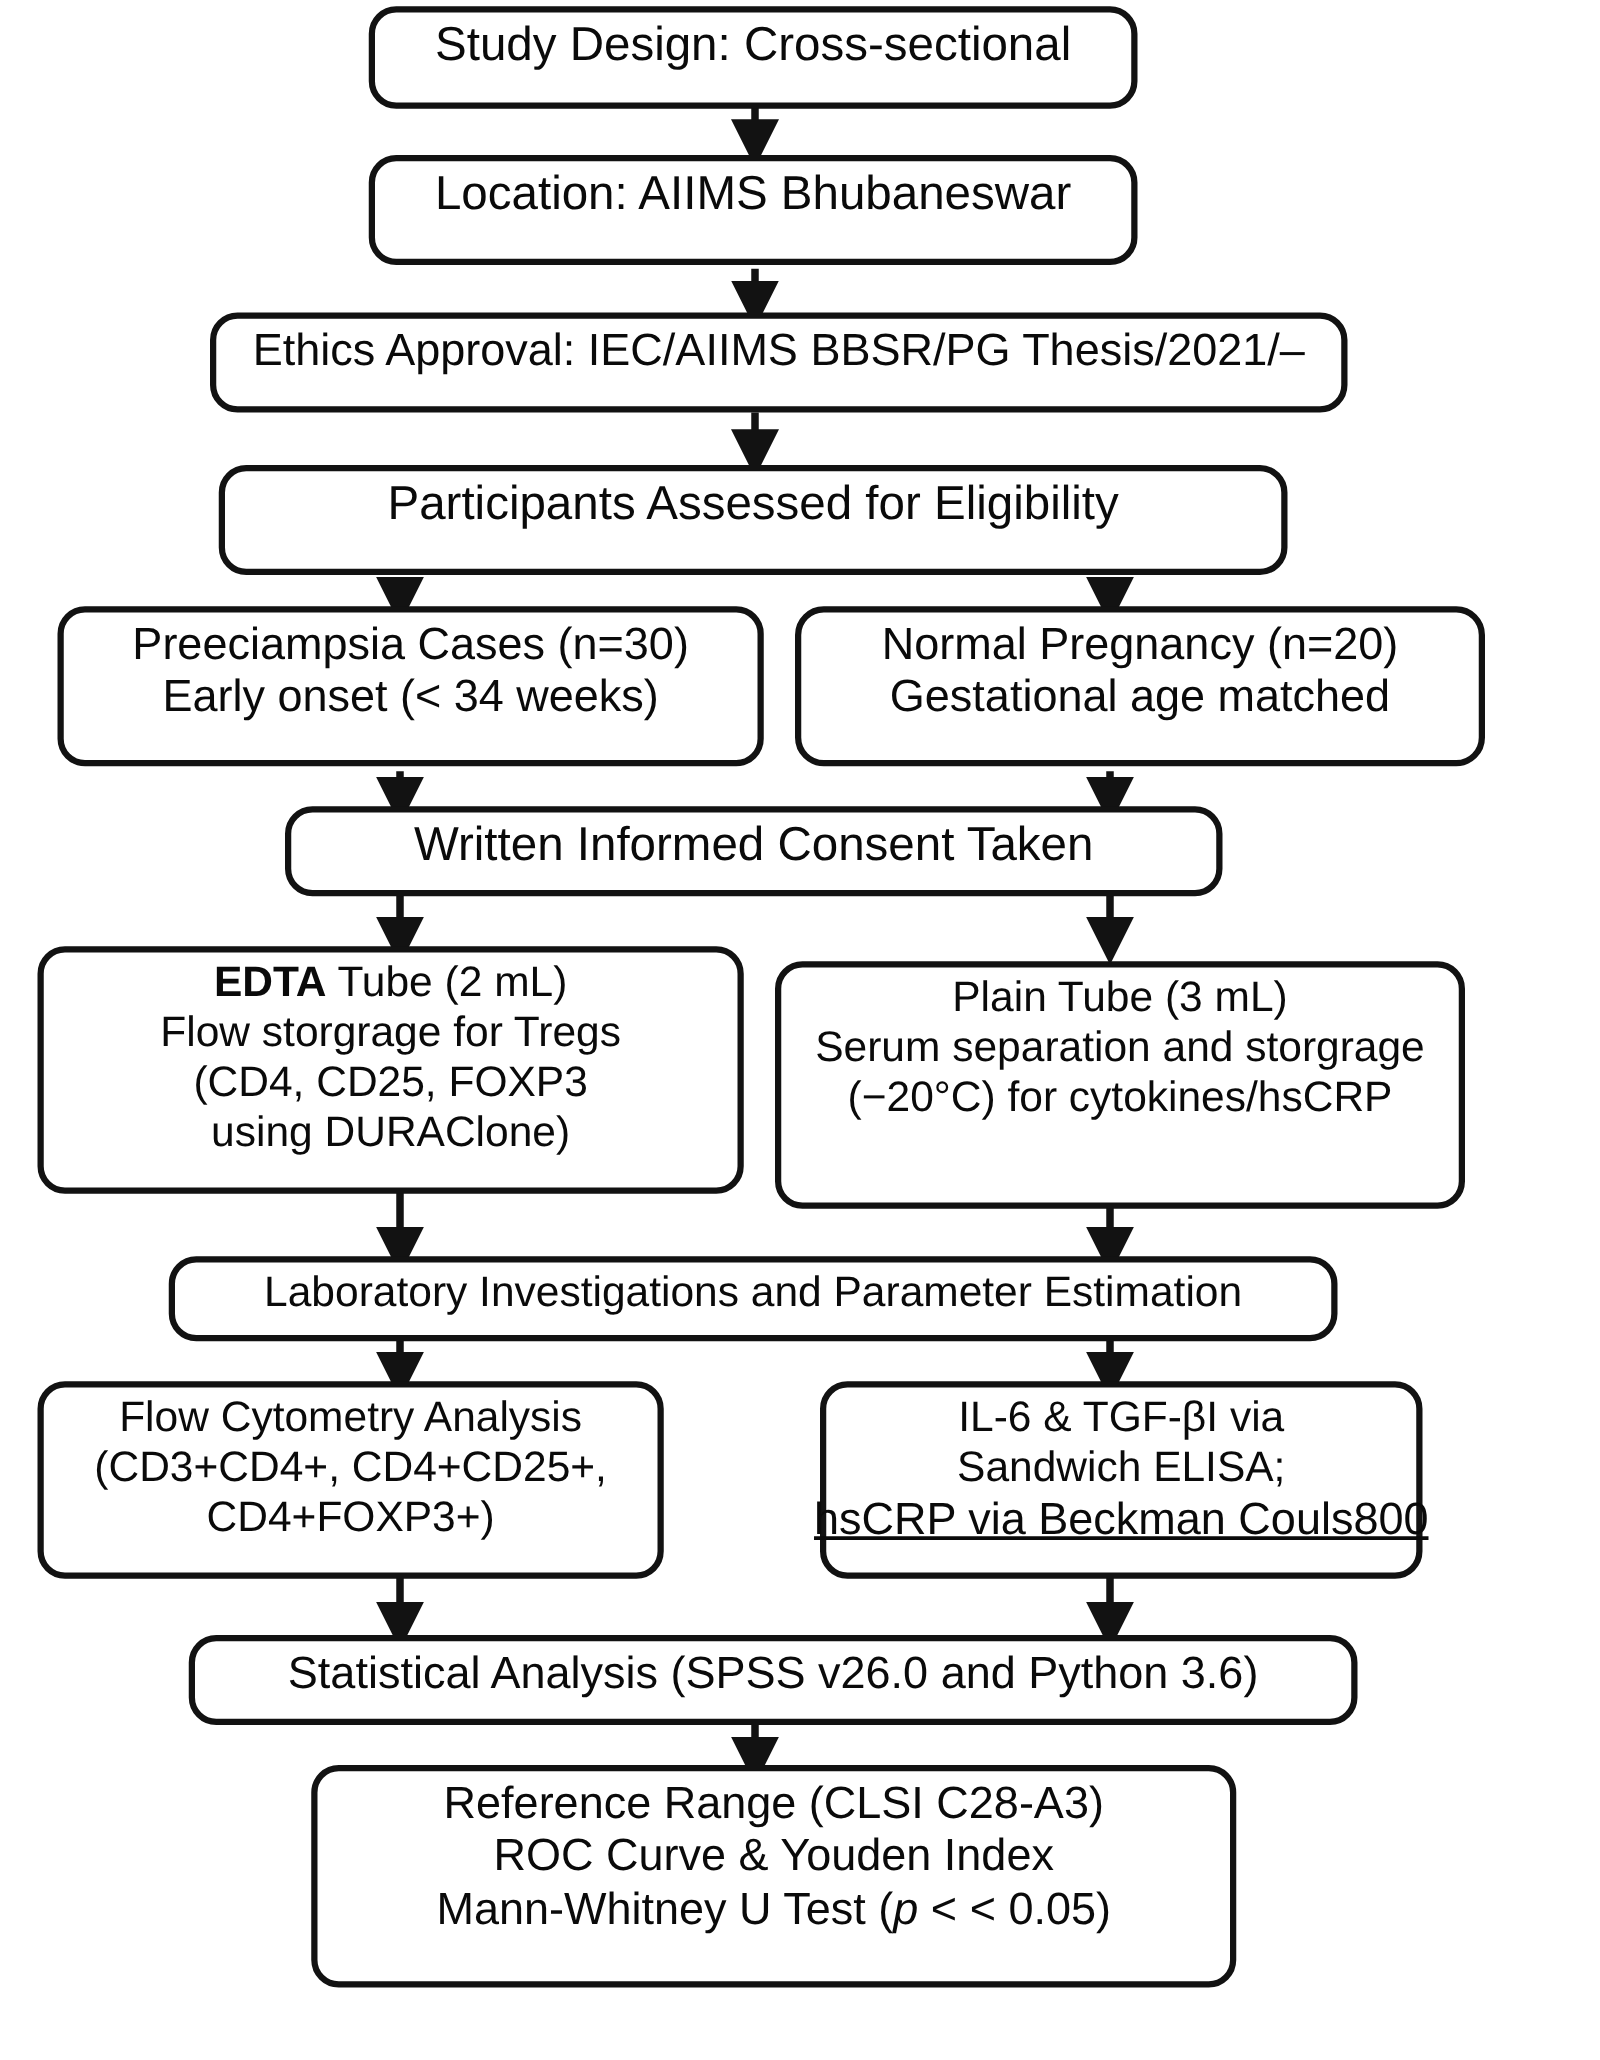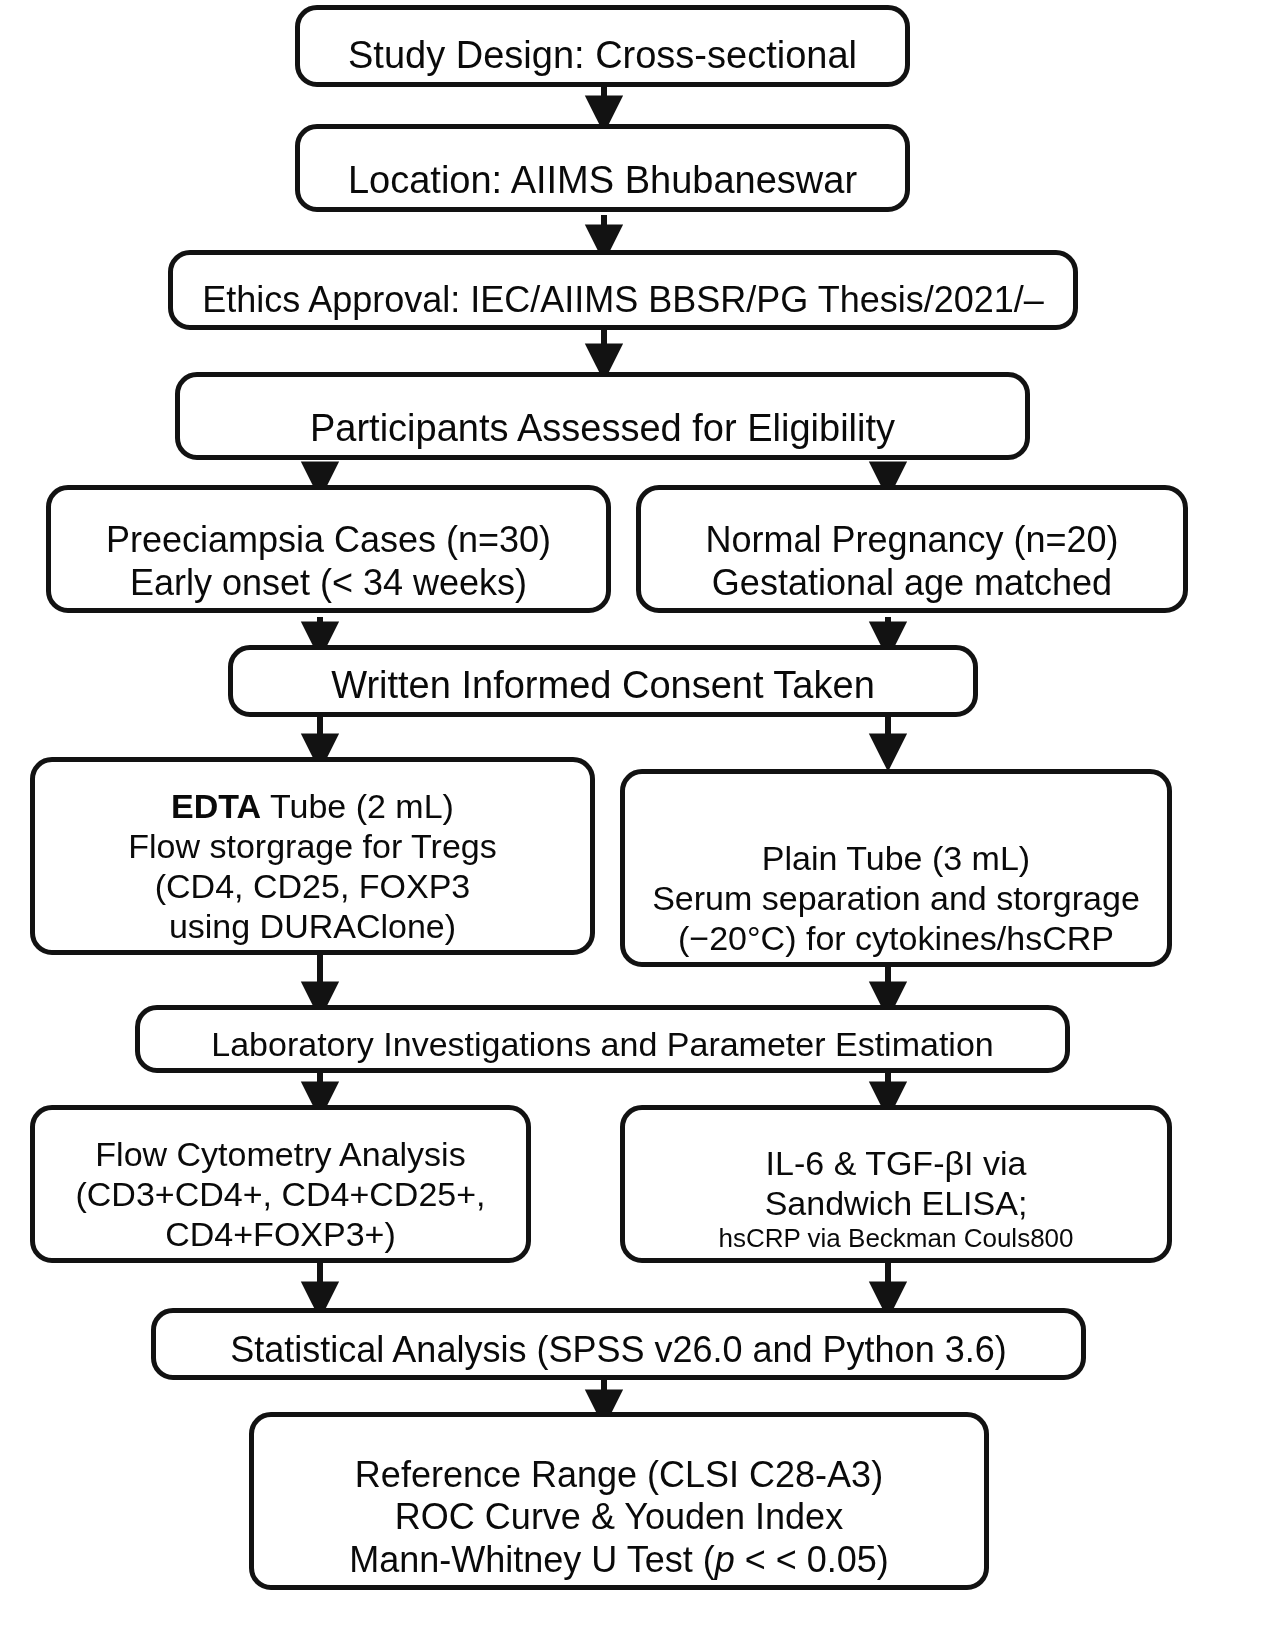--- a/index.html
+++ b/index.html
@@ -25,36 +25,36 @@
     left: 0;
     width: 1280px;
     height: 1648px;
   }
   .fc-node {
     position: absolute;
     box-sizing: border-box;
     display: flex;
     flex-direction: column;
     align-items: center;
-    justify-content: flex-end;
+    justify-content: flex-start;
     border: 5px solid #121212;
     border-radius: 22px;
     background: #ffffff;
     text-align: center;
     line-height: 1.18;
     padding: 4px 10px;
   }
   .fc-line {
     display: block;
     white-space: nowrap;
   }
   .f-38 { font-size: 38px; }
   .f-36 { font-size: 36px; margin-left: 16px; }
   .f-34 { font-size: 34px; }
-  .f-30 { font-size: 26px; }
+  .f-30 { font-size: 36px; text-decoration: underline; }
   .italic { font-style: italic; }
   .strong { font-weight: 700; }
 </style>
 </head>
 <body>
 
 <div id="flowchart-root">
 
   <svg class="fc-svg" viewBox="0 0 1280 1648" aria-hidden="true">
     <defs>
@@ -147,21 +147,21 @@
   <div class="fc-node f-34" style="left:135px; top:1005px; width:935px; height:68px;">
     <span class="fc-line">Laboratory Investigations and Parameter Estimation</span>
   </div>
 
   <div class="fc-node f-34" style="left:30px; top:1105px; width:501px; height:158px;">
     <span class="fc-line">Flow Cytometry Analysis</span>
     <span class="fc-line">(CD3+CD4+, CD4+CD25+,</span>
     <span class="fc-line">CD4+FOXP3+)</span>
   </div>
 
-  <div class="fc-node f-34" style="left:620px; top:1105px; width:552px; height:158px;">
+  <div class="fc-node f-34" style="left:656px; top:1105px; width:482px; height:158px;">
     <span class="fc-line">IL-6 &amp; TGF-βI via</span>
     <span class="fc-line">Sandwich ELISA;</span>
     <span class="fc-line f-30">hsCRP via Beckman Couls800</span>
   </div>
 
   <div class="fc-node f-36" style="left:135px; top:1308px; width:935px; height:72px;">
     <span class="fc-line">Statistical Analysis (SPSS v26.0 and Python 3.6)</span>
   </div>
 
   <div class="fc-node f-36" style="left:233px; top:1412px; width:740px; height:178px;">

